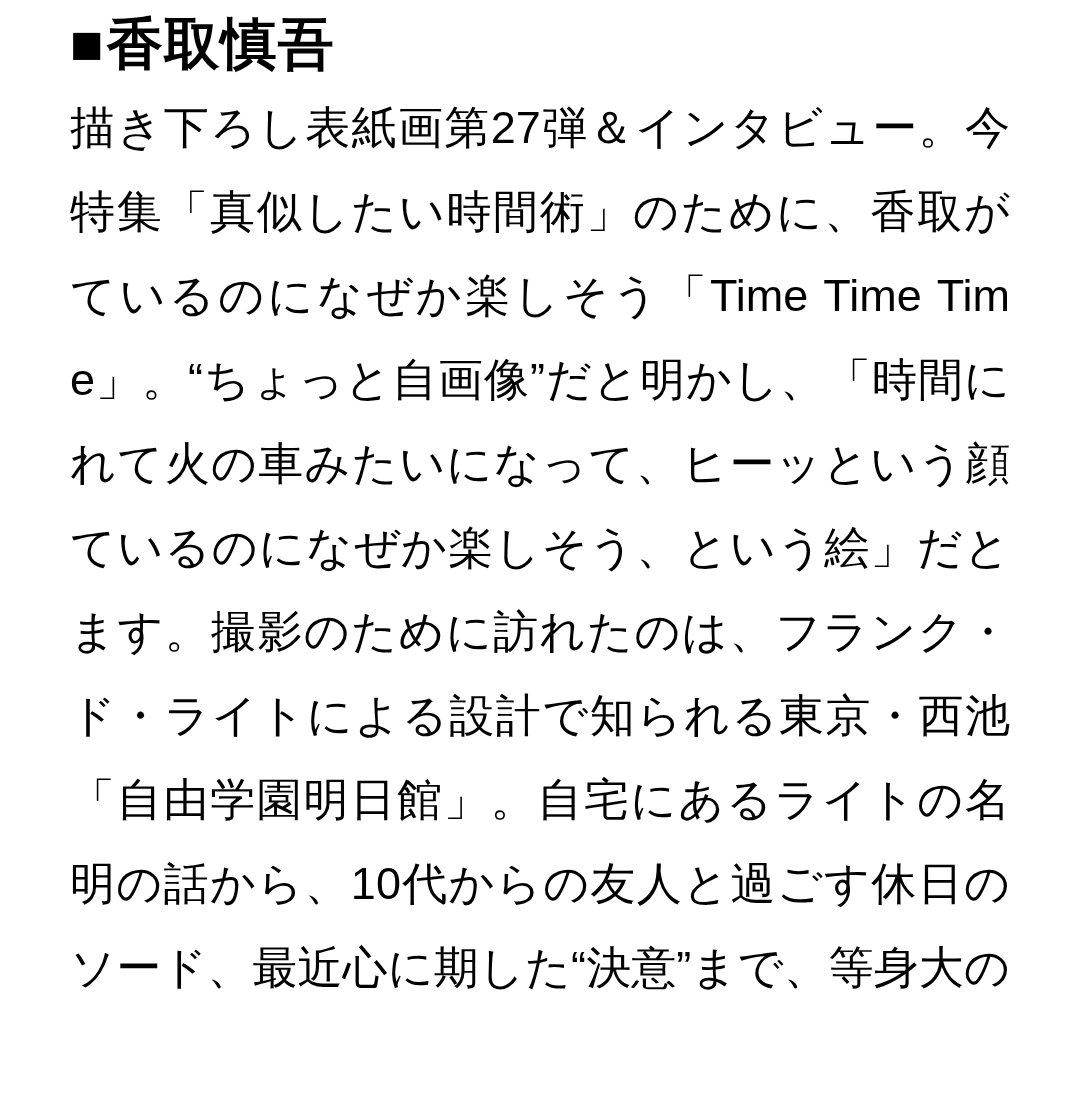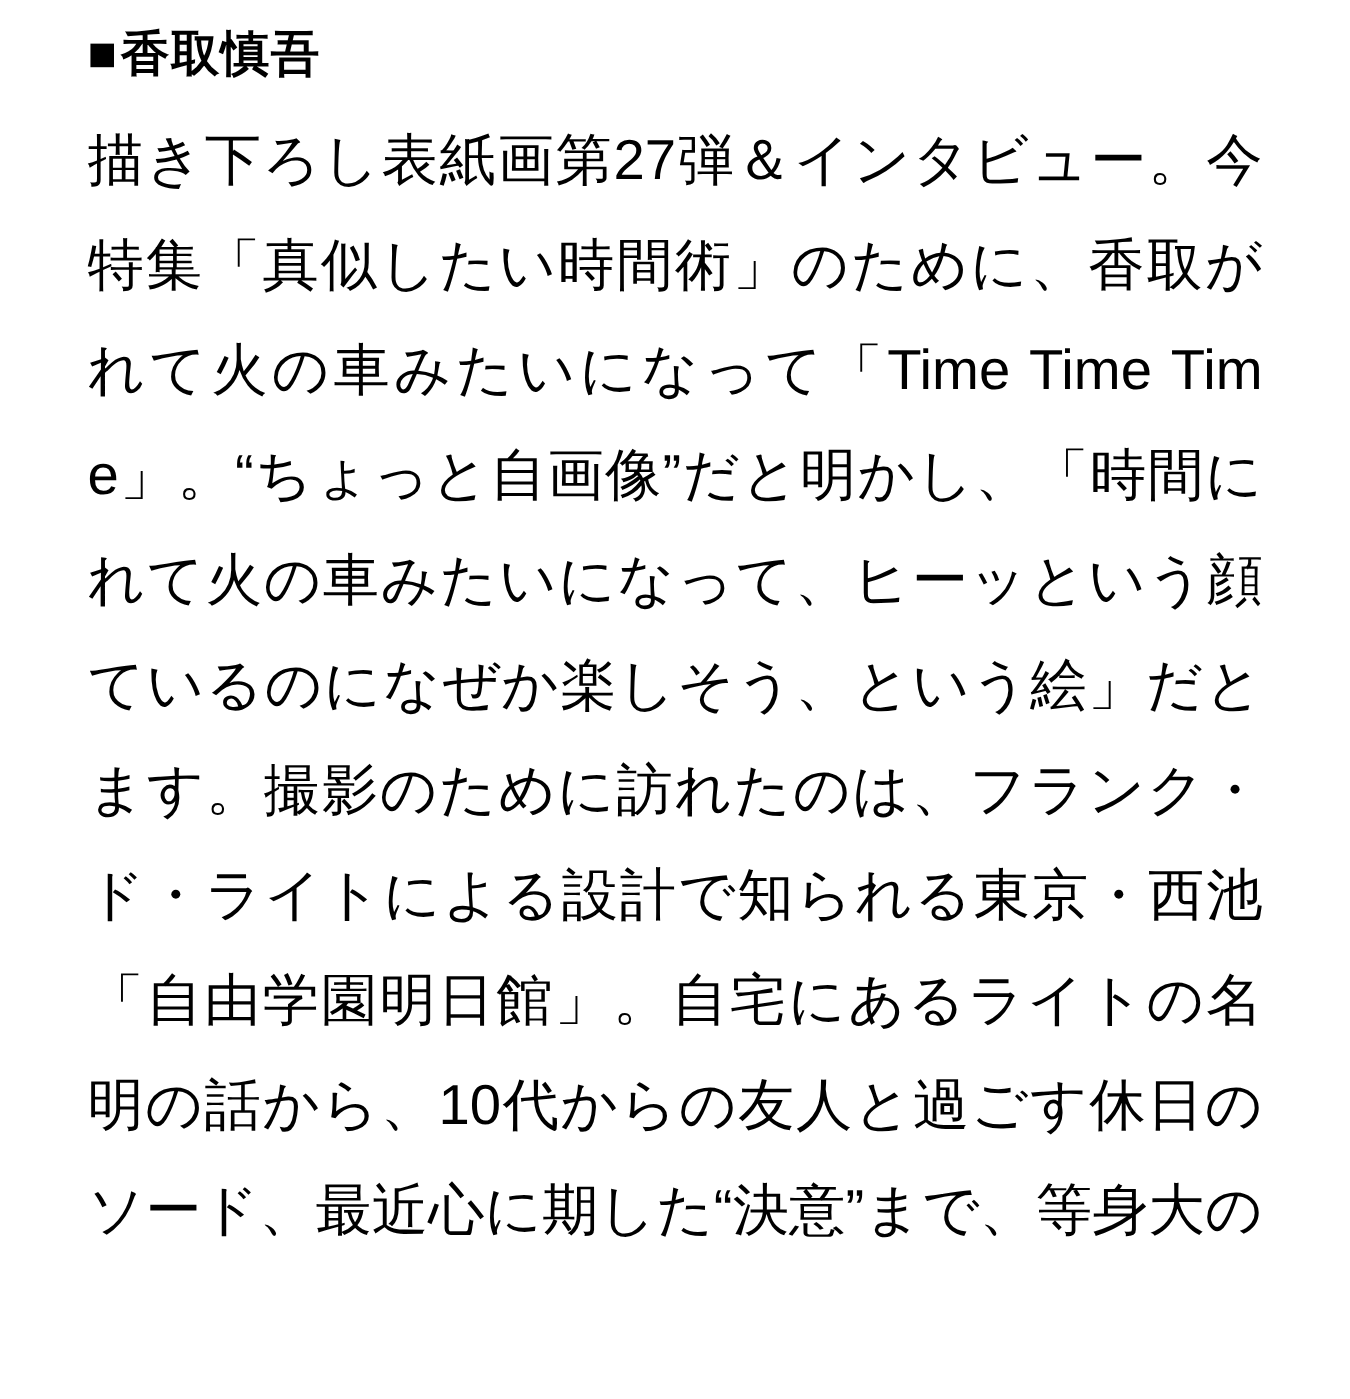--- a/index.html
+++ b/index.html
@@ -12,21 +12,21 @@
     height: 1119px;
     overflow: hidden;
     font-family: "Liberation Sans", "DejaVu Sans", sans-serif;
     color: #000000;
     -webkit-font-smoothing: antialiased;
   }
   .content {
     padding: 8px 70px 0 70px;
   }
   .heading {
-    font-size: 39px;
+    font-size: 56px;
     font-weight: 700;
     line-height: 72px;
     letter-spacing: 1px;
     white-space: nowrap;
   }
   .heading .marker {
     margin-right: 2px;
   }
   .paragraph {
     margin-top: 6px;
@@ -51,21 +51,21 @@
 
 <div class="content">
 
   <div class="heading">
     <span class="marker">■</span><span>香取慎吾</span>
   </div>
 
   <div class="paragraph">
     <div class="line">描き下ろし表紙画第27弾＆インタビュー。今号の</div>
     <div class="line">特集「真似したい時間術」のために、香取が描き</div>
-    <div class="line">れて火の車みたいになって「Time Time Tim</div>
+    <div class="line">ているのになぜか楽しそう「Time Time Tim</div>
     <div class="line">e」。“ちょっと自画像”だと明かし、「時間に追わ</div>
     <div class="line">れて火の車みたいになって、ヒーッという顔をし</div>
     <div class="line">ているのになぜか楽しそう、という絵」だと語り</div>
     <div class="line">ます。撮影のために訪れたのは、フランク・ロイ</div>
     <div class="line">ド・ライトによる設計で知られる東京・西池袋の</div>
     <div class="line">「自由学園明日館」。自宅にあるライトの名作照</div>
     <div class="line">明の話から、10代からの友人と過ごす休日のエピ</div>
     <div class="line">ソード、最近心に期した“決意”まで、等身大の香</div>
   </div>
 

